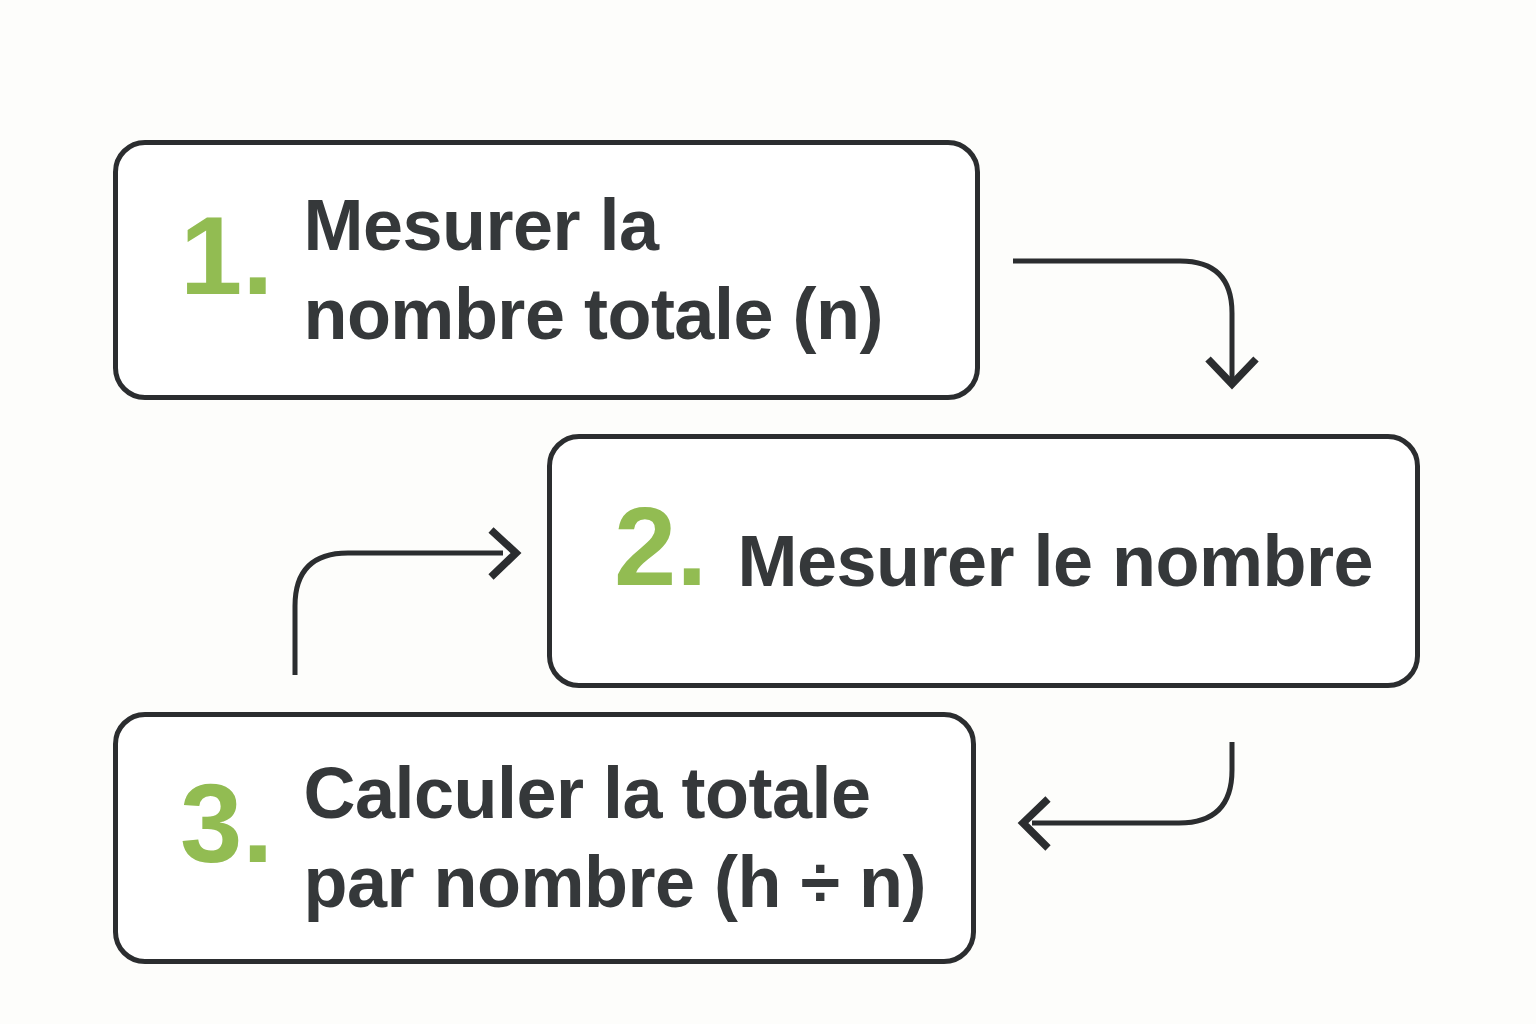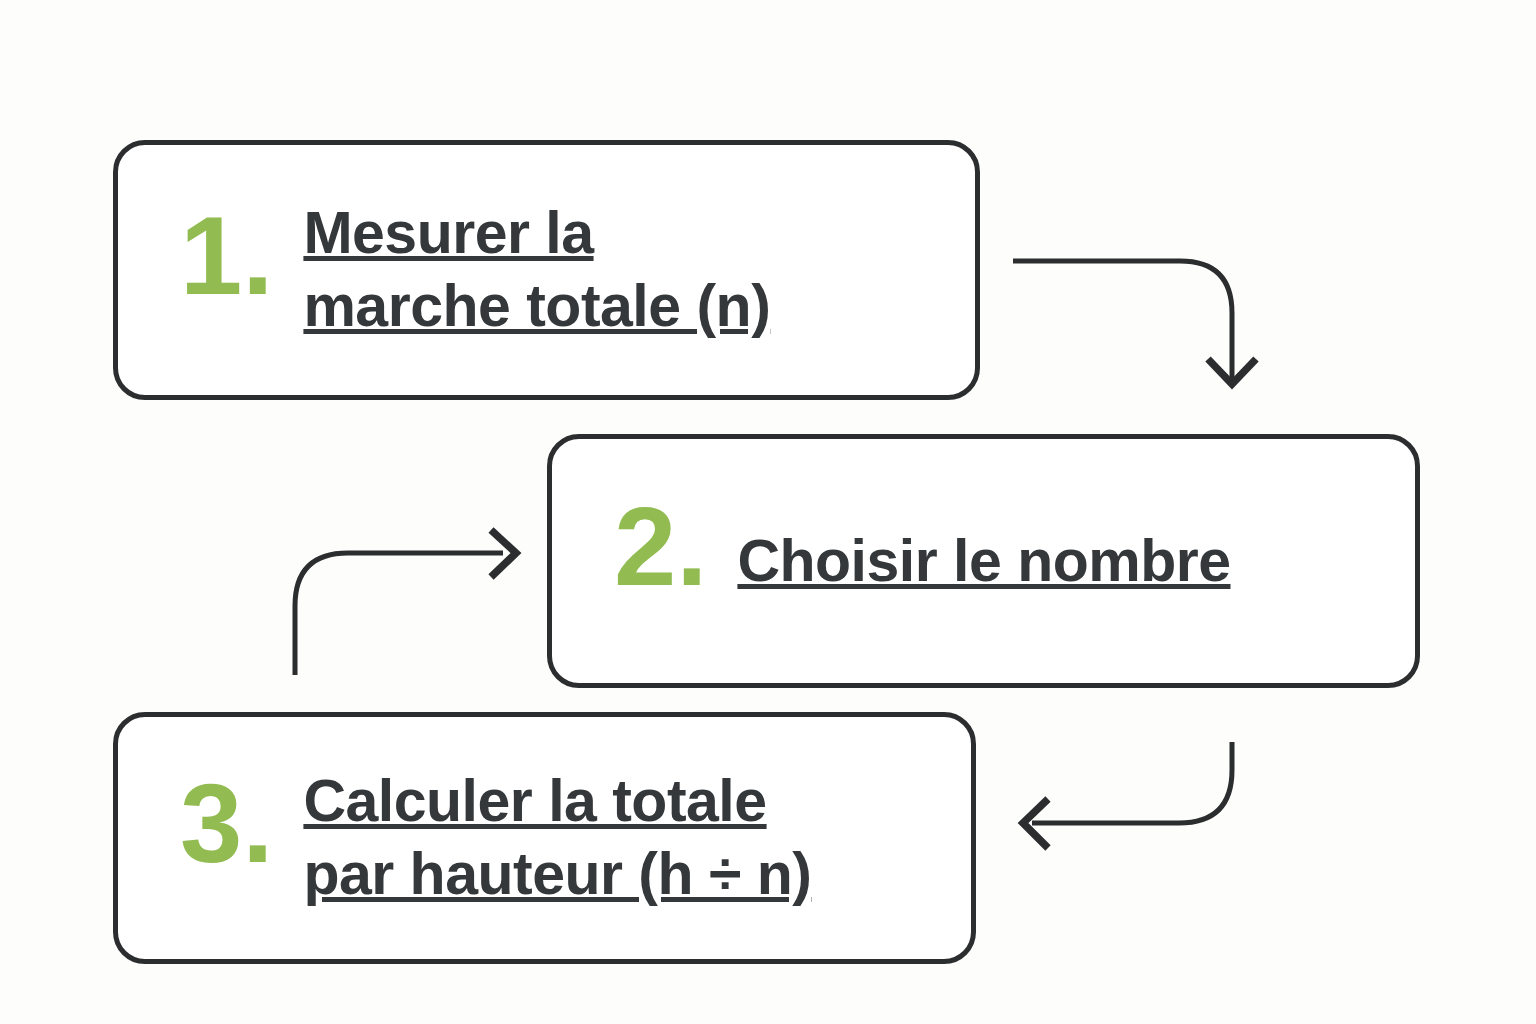--- a/index.html
+++ b/index.html
@@ -29,26 +29,25 @@
     font-size:112px;
     line-height:0.9;
     color: var(--accent, #92BC52);
     margin-right:30px;
     flex:0 0 auto;
     position:relative;
     top:-14px;
   }
   .lines {
     font-weight:700;
-    font-size:59px;
+    font-size:72px;
     line-height:1.23;
     color: var(--text, #35383A);
     letter-spacing:-0.5px;
     white-space:nowrap;
-    text-decoration:underline;
   }
   .arrow-layer {
     position:absolute;
     left:0; top:0;
     width:1536px; height:1024px;
     pointer-events:none;
   }
   .arrow-line {
     stroke: var(--ink, #2B2D2F);
     fill:none;
@@ -63,36 +62,36 @@
 </style>
 </head>
 <body>
 
 <div class="stage" style="--accent: #92BC52; --ink: #2B2D2F; --text: #35383A; --background: #FDFDFB; --box_fill: #FFFFFF;">
 
   <div class="box box1">
     <span class="num">1.</span>
     <span class="lines">
       <div>Mesurer la</div>
-      <div>marche totale (n)</div>
+      <div>nombre totale (n)</div>
     </span>
   </div>
 
   <div class="box box2">
     <span class="num">2.</span>
     <span class="lines">
-      <div>Choisir le nombre</div>
+      <div>Mesurer le nombre</div>
     </span>
   </div>
 
   <div class="box box3">
     <span class="num">3.</span>
     <span class="lines">
       <div>Calculer la totale</div>
-      <div>par hauteur (h ÷ n)</div>
+      <div>par nombre (h ÷ n)</div>
     </span>
   </div>
 
   <svg class="arrow-layer" viewBox="0 0 1536 1024" xmlns="http://www.w3.org/2000/svg">
     <g>
       <path class="arrow-line" d="M1013 261 H1180 Q1232 261 1232 313 V379"></path>
       <path class="arrow-head" d="M1208 359 L1232 384 L1256 359"></path>
     </g>
     <g>
       <path class="arrow-line" d="M295 675 V606 Q295 553 348 553 H503"></path>

